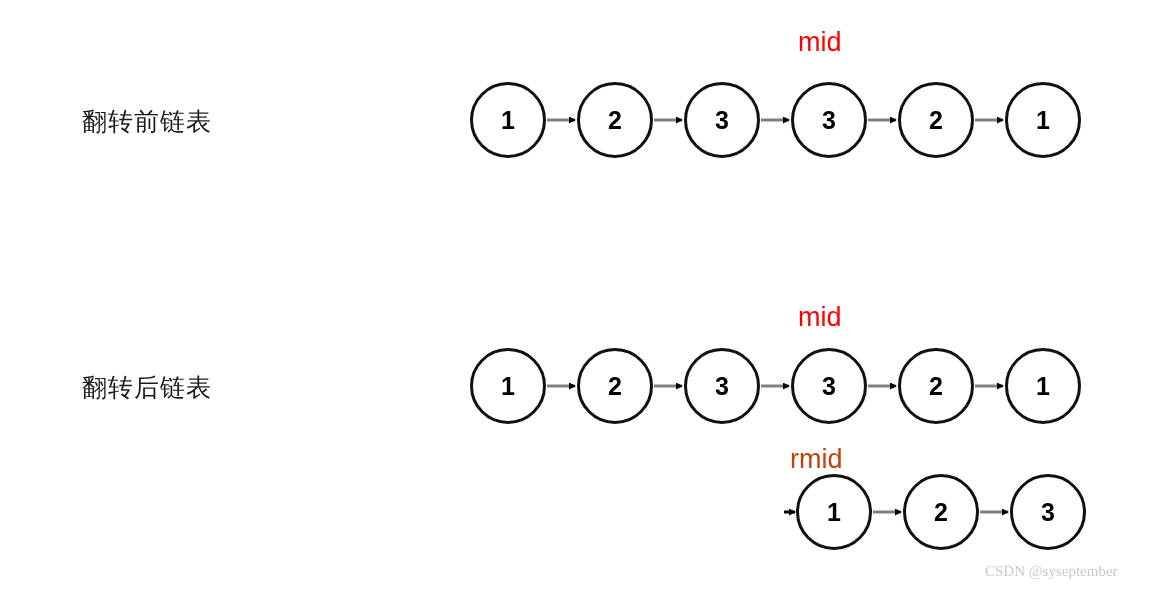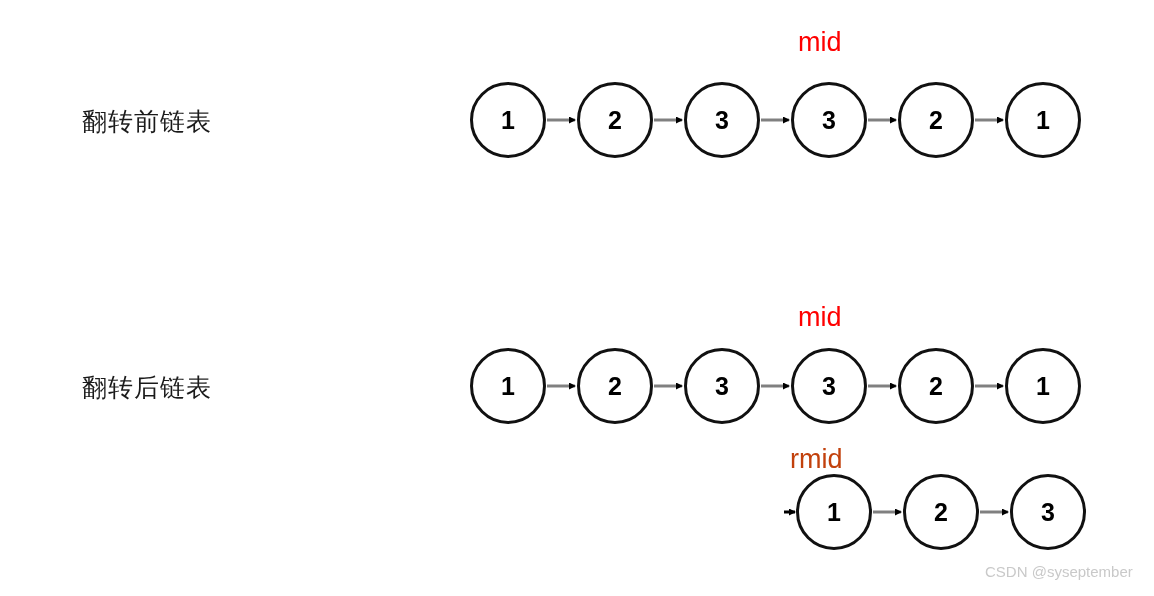--- a/index.html
+++ b/index.html
@@ -46,21 +46,21 @@
   }
   .ptr-label {
     position: absolute;
     font-family: "Liberation Sans", "DejaVu Sans", sans-serif;
     font-size: 27px;
     color: #ff0000;
     white-space: nowrap;
   }
   .watermark {
     position: absolute;
-    font-family: Liberation Sans, sans-serif;
+    font-family: Liberation Serif, serif;
     font-size: 15px;
     color: #c9c9c9;
     white-space: nowrap;
   }
   svg.edges {
     position: absolute;
     top: 0; left: 0;
     width: 1154px;
     height: 596px;
     pointer-events: none;

